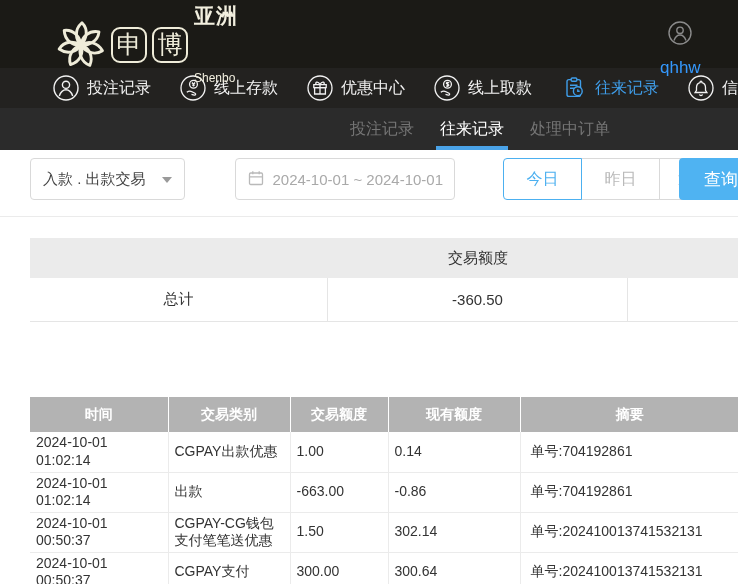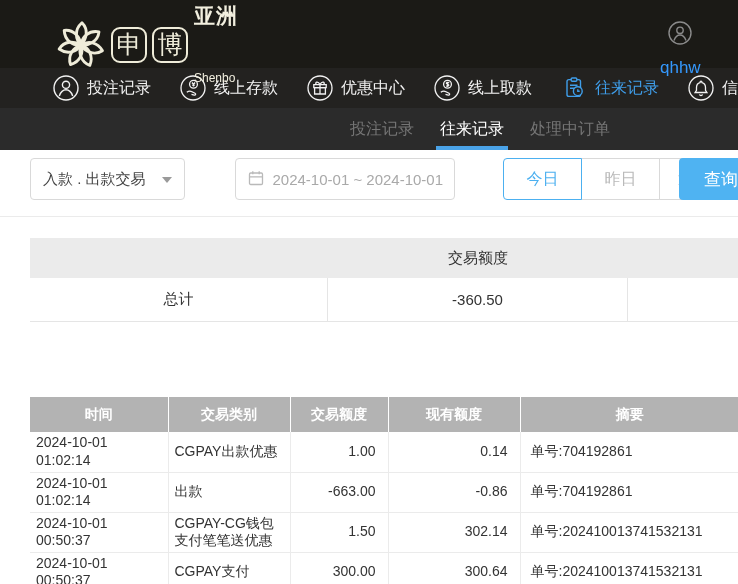--- a/index.html
+++ b/index.html
@@ -80,21 +80,21 @@
   .dtable th {
     background:#b3b3b3; color:#fff; font-weight:bold; height:35px;
     border-right:1px solid #fff; font-size:14px; text-align:center;
   }
   .dtable th:last-child { border-right:none; }
   .dtable td {
     border-bottom:1px solid #ebebeb; border-right:1px solid #ebebeb;
     height:40px; padding:2px 6px; line-height:1.25; background:#fff;
   }
   .dtable td:last-child { border-right:none; }
-  .dtable td.num { text-align:right; padding-right:12px; }
+  .dtable td.num { padding-right:12px; }
   .dtable td.memo { padding-left:10px; }
 </style>
 </head>
 <body>
 
 <div class="topbar">
   <div class="logo">
     <span>
       <svg width="56" height="58" viewBox="0 0 58 60">
         <g transform="translate(29,32)" fill="none" stroke="#efecd9" stroke-width="3" stroke-linejoin="round">

